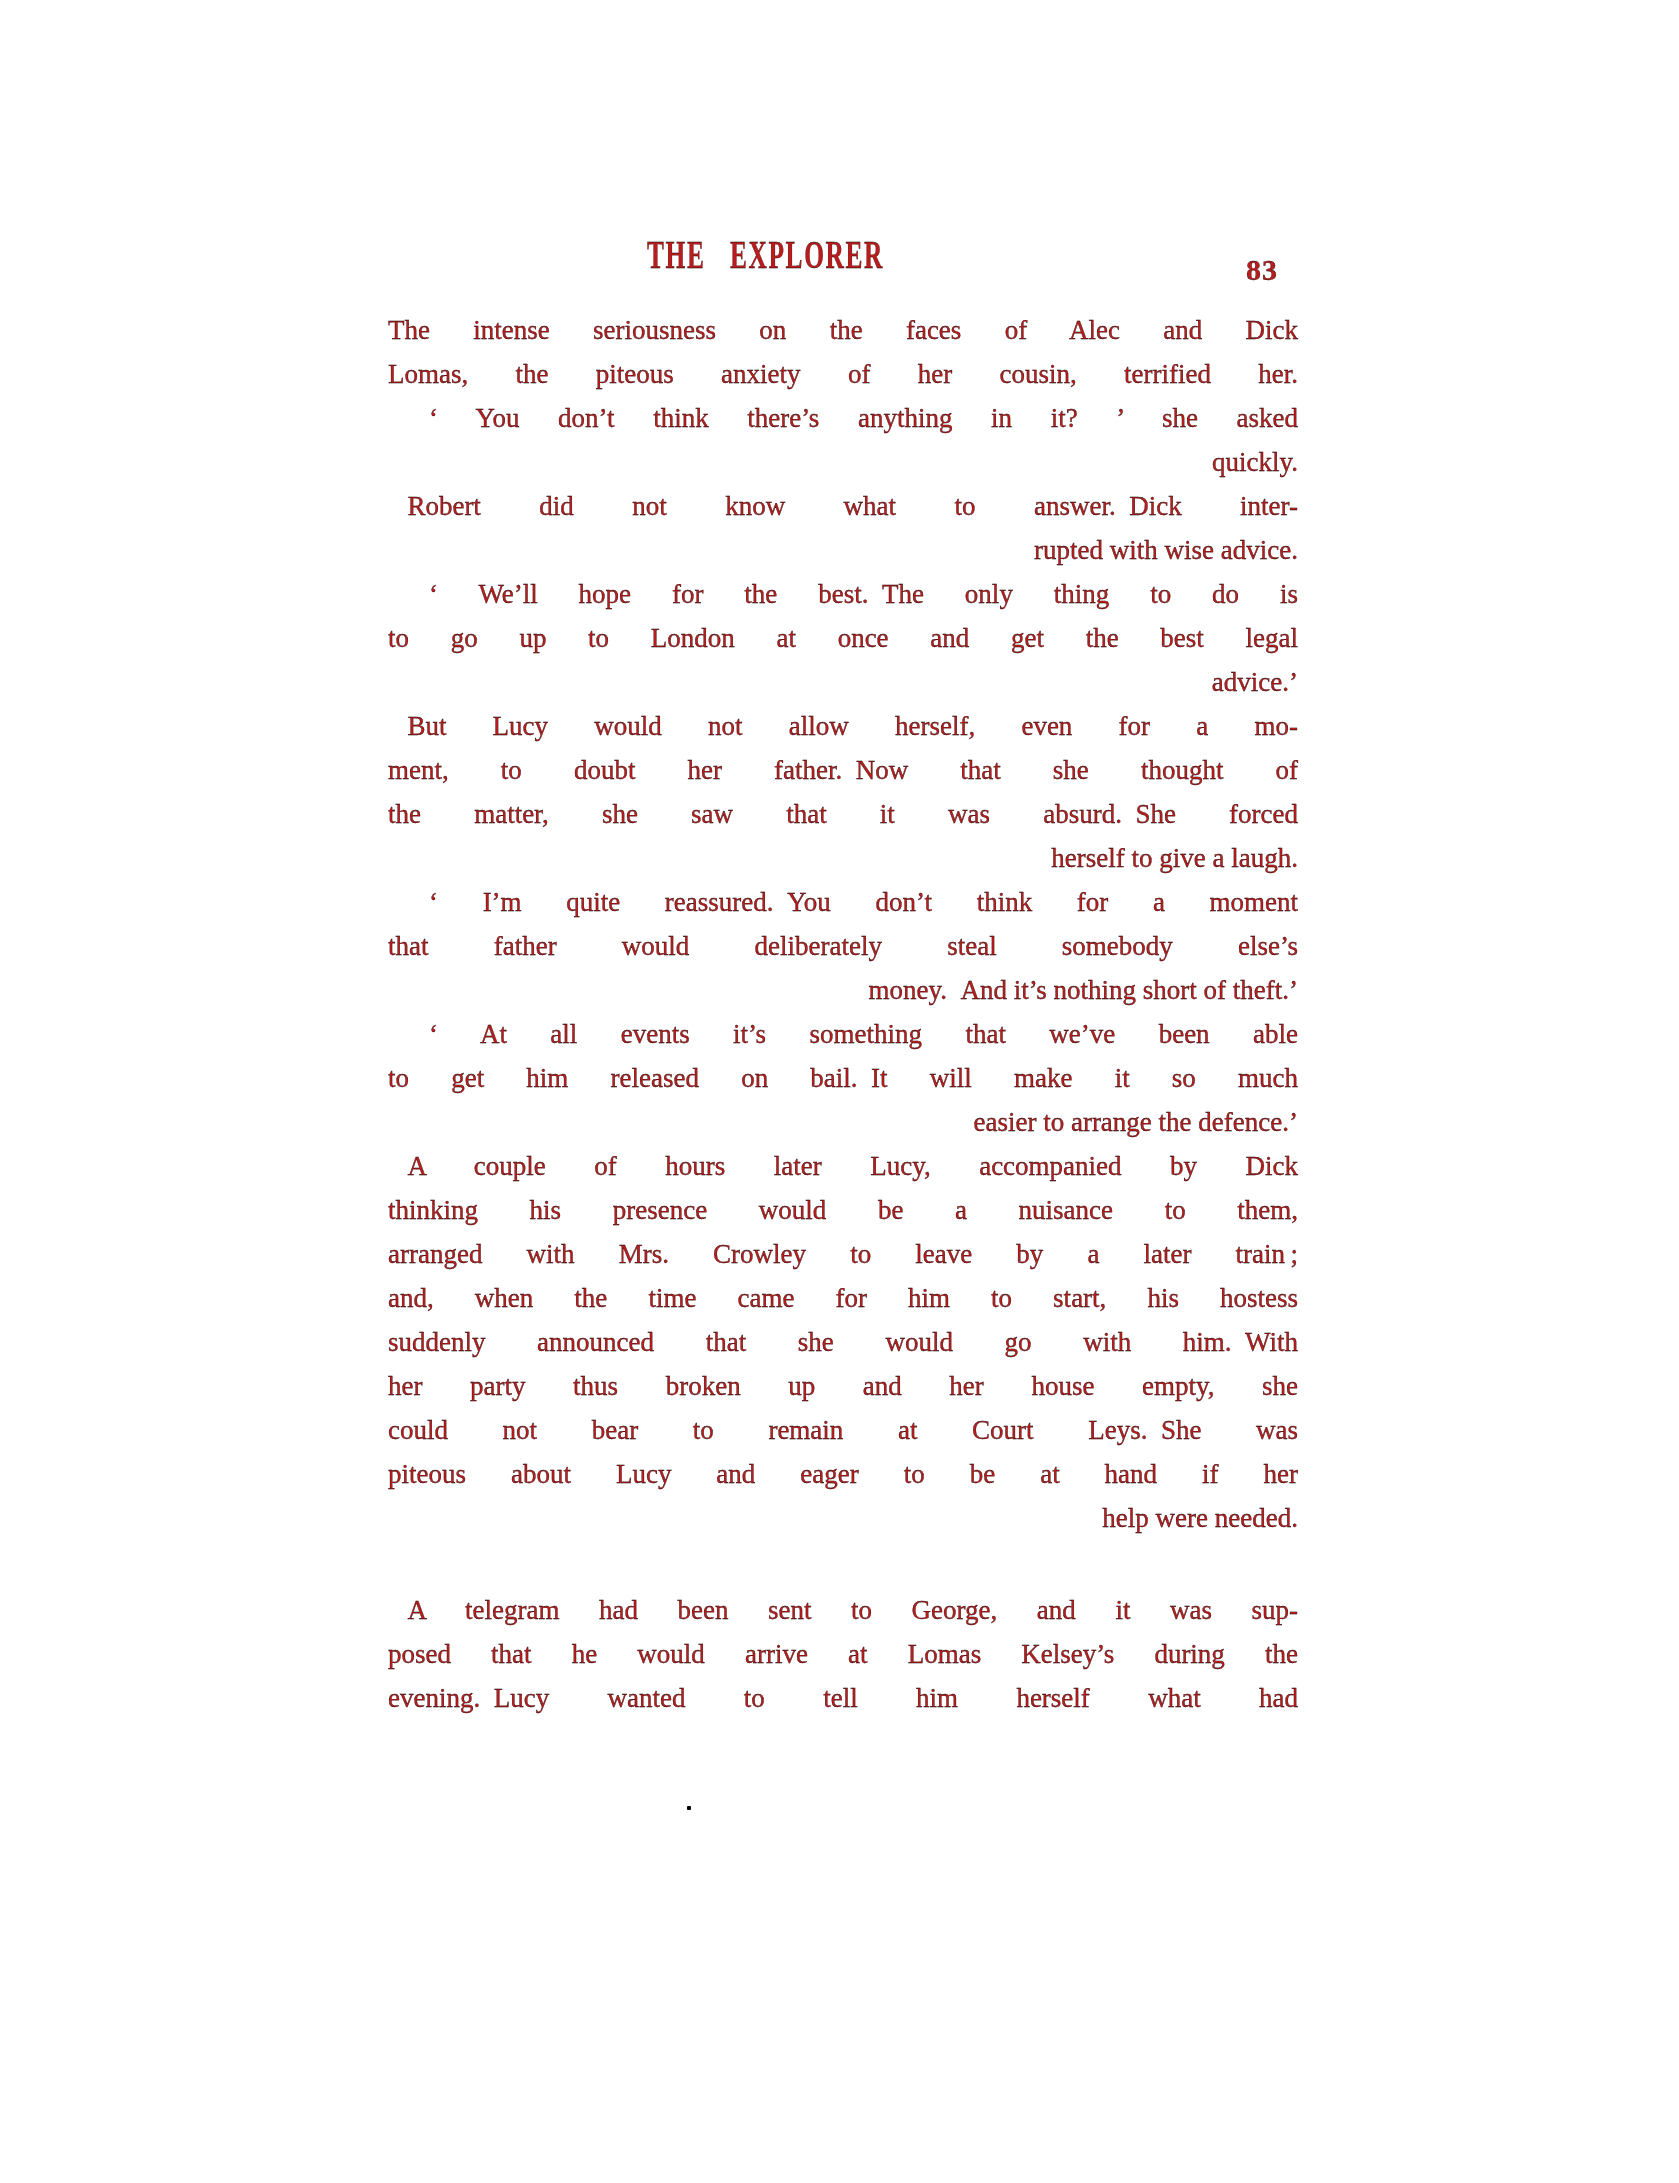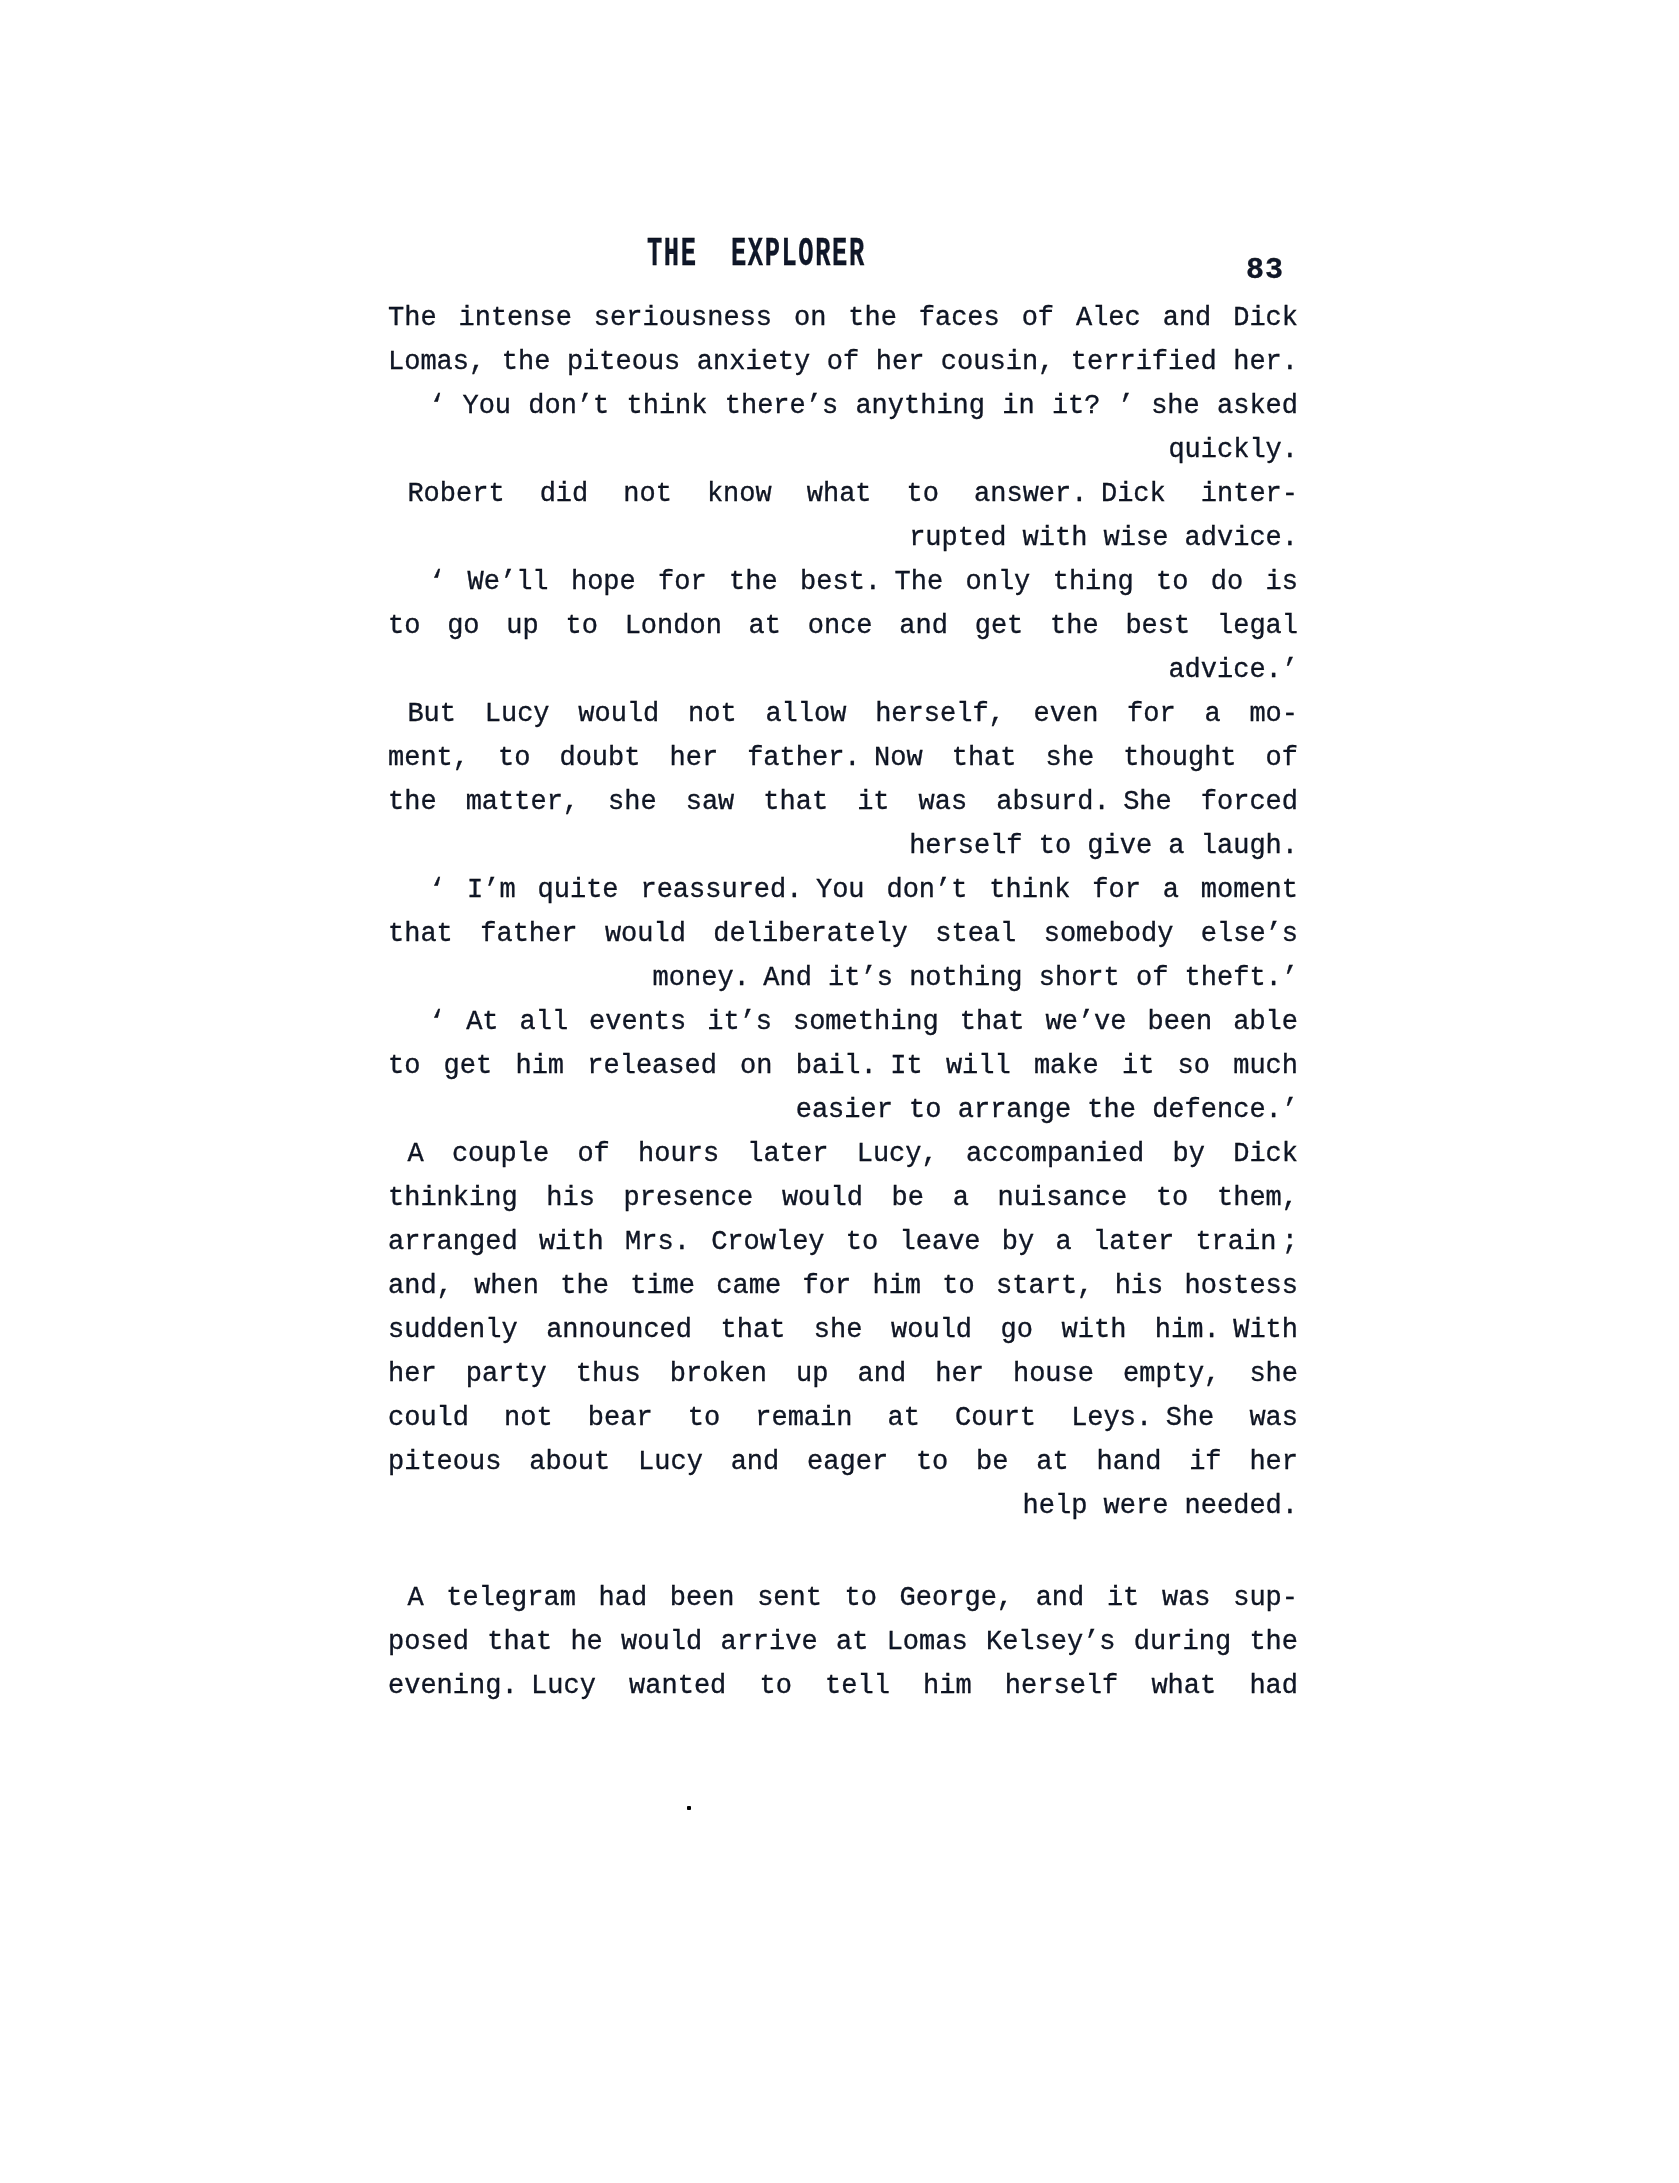--- a/index.html
+++ b/index.html
@@ -5,22 +5,22 @@
   html, body {
     margin: 0;
     padding: 0;
     background: #ffffff;
   }
   .page {
     position: relative;
     width: 1368px;
     height: 2183px;
     background: #ffffff;
-    color: #0f172a;
-    font-family: Liberation Mono, monospace;
+    color: #b91c1c;
+    font-family: Liberation Serif, serif;
     overflow: hidden;
   }
   
   .head-title {
     position: absolute;
     left: 647px;
     top: 230px;
     font-size: 41px;
     font-weight: bold;
     line-height: 48px;
@@ -38,21 +38,21 @@
     font-size: 30px;
     font-weight: bold;
     line-height: 48px;
     letter-spacing: 0.9px;
     -webkit-text-stroke: 0.3px #000;
   }
   
   .textblock {
     position: absolute;
     left: 388px;
-    top: 296px;
+    top: 308px;
     width: 910px;
     font-size: 27px;
     -webkit-text-stroke: 0.3px #000;
   }
   .line {
     line-height: 44px;
     text-align: right;
     white-space: normal;
   }
   .just {

